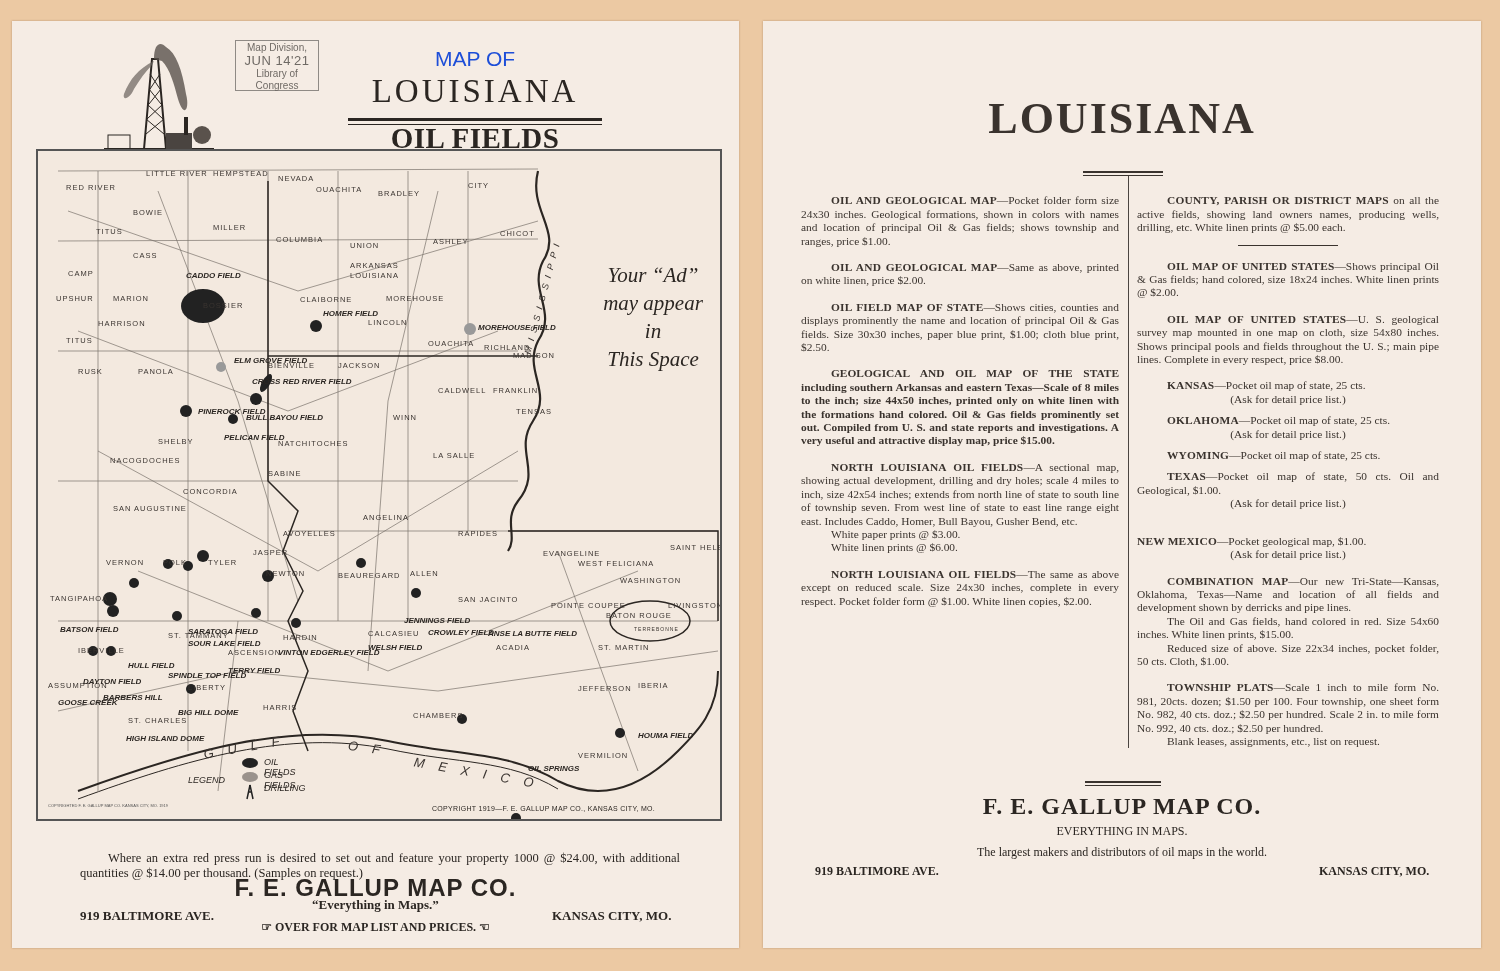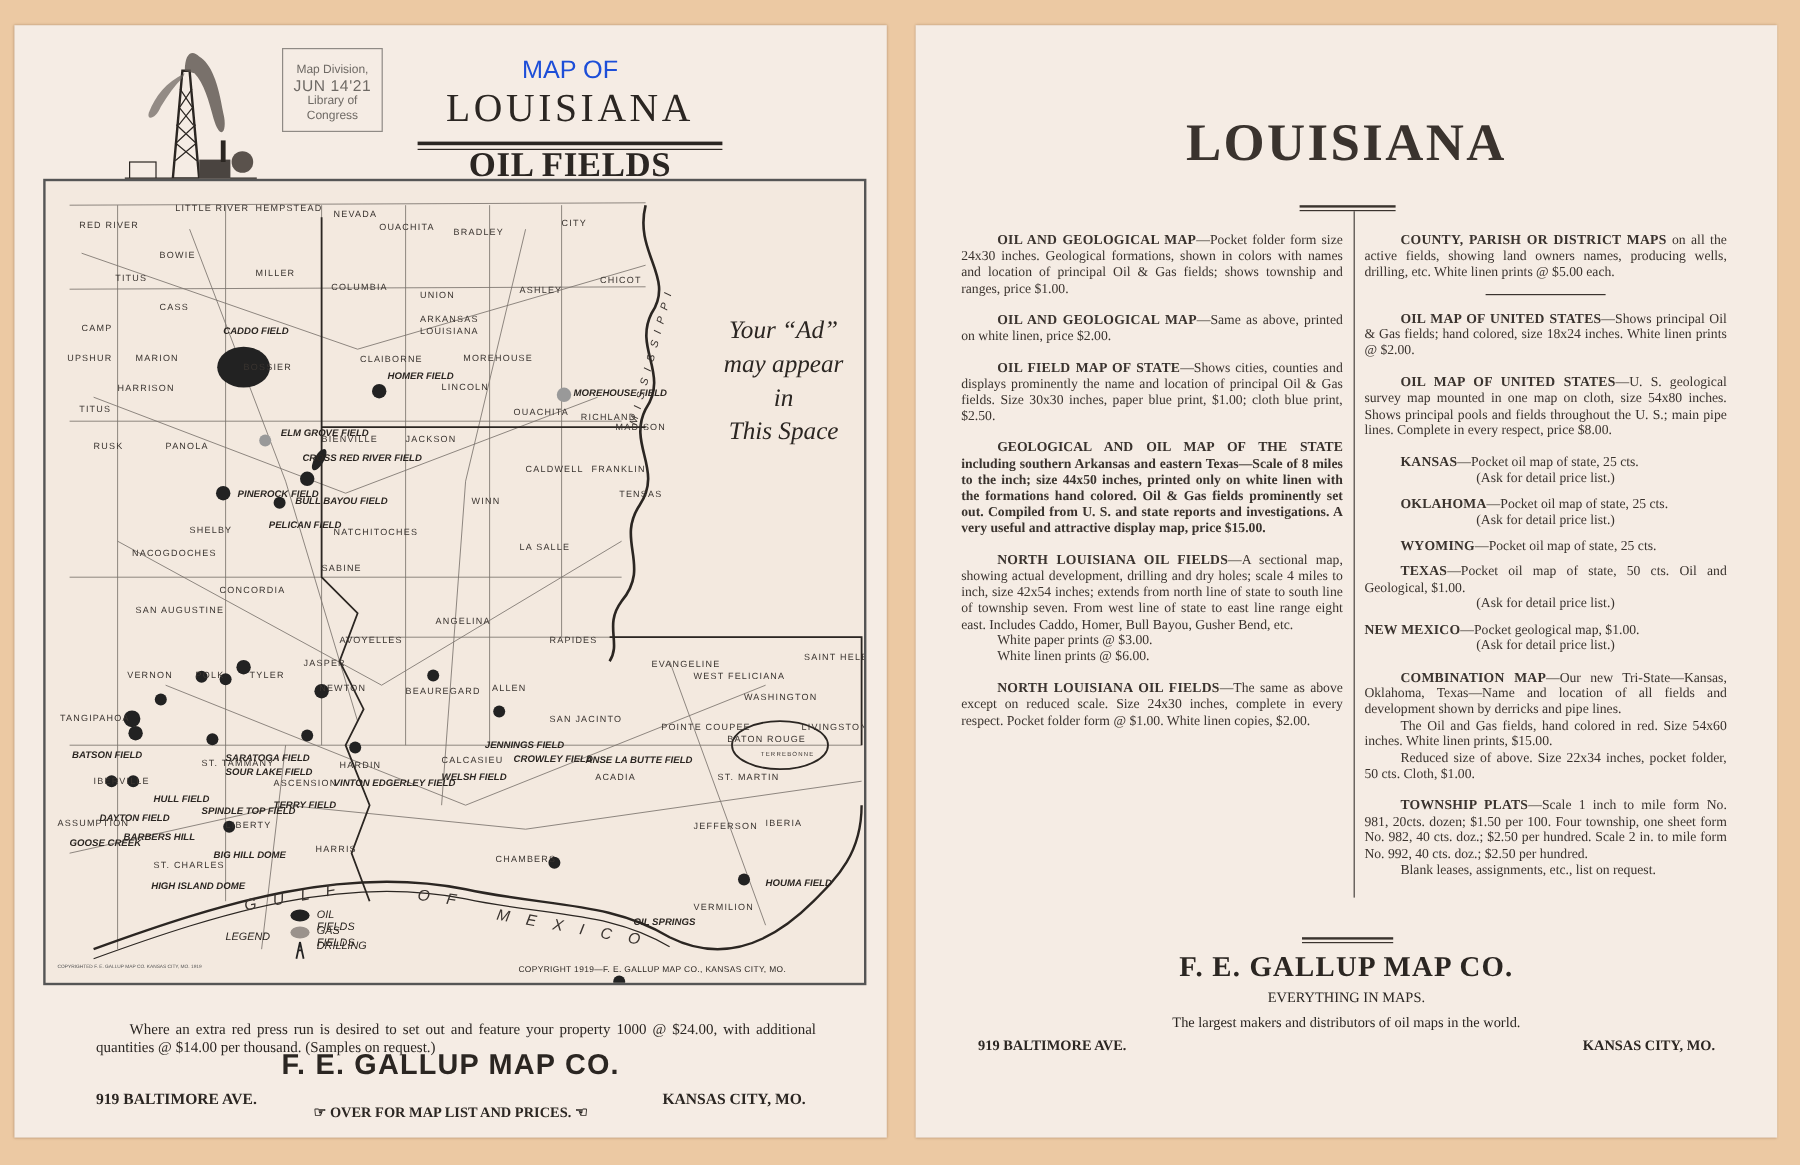--- a/index.html
+++ b/index.html
@@ -3,21 +3,21 @@
 <meta charset="utf-8">
 <style>
   html,body{margin:0;padding:0;}
   body{width:1500px;height:971px;background:#ecc9a3;position:relative;overflow:hidden;font-family:"Liberation Serif","DejaVu Serif",serif;color:#2b2622;}
   .page{position:absolute;background:#f5ece4;box-shadow:0 0 2px rgba(80,50,20,.35);}
   #left{left:12px;top:21px;width:727px;height:927px;}
   #right{left:763px;top:21px;width:718px;height:927px;}
 
   
   .derrick{position:absolute;left:82px;top:18px;width:126px;height:122px;}
-  .stamp{position:absolute;left:223px;top:19px;width:84px;height:70px;border:1px solid #8f8a85;color:#6f6a65;font-family:"Liberation Sans",sans-serif;font-size:10px;text-align:center;line-height:1.15;padding-top:12px;box-sizing:border-box;}
+  .stamp{position:absolute;left:223px;top:19px;width:84px;height:51px;border:1px solid #8f8a85;color:#6f6a65;font-family:"Liberation Sans",sans-serif;font-size:10px;text-align:center;line-height:1.15;padding-top:1px;box-sizing:border-box;}
   .stamp .d{font-size:13px;letter-spacing:.5px;}
   .mapof{position:absolute;left:333px;top:26px;width:260px;text-align:center;font-family:"Liberation Sans",sans-serif;font-size:21px;color:#1d4ed8;}
   .lou{position:absolute;left:333px;top:52px;width:260px;text-align:center;font-size:33px;letter-spacing:3px;}
   .rule-d{position:absolute;left:336px;top:97px;width:254px;height:3px;border-top:3px solid #2b2622;border-bottom:1px solid #2b2622;}
   .oilf{position:absolute;left:333px;top:101px;width:260px;text-align:center;font-size:29px;font-weight:bold;letter-spacing:.5px;}
 
   
   .mapbox{position:absolute;left:24px;top:128px;width:686px;height:672px;border:2px solid #555;box-sizing:border-box;background:#f3e9df;overflow:hidden;}
   .mapbox svg{position:absolute;left:0;top:0;}
   .maplabel{position:absolute;font-family:"Liberation Sans",sans-serif;font-size:7.5px;color:#3a3430;letter-spacing:1px;white-space:nowrap;}
@@ -255,20 +255,21 @@
       <span class="row" style="top:26px">DRILLING</span>
     </div>
     <span class="mapcopy">COPYRIGHTED F. E. GALLUP MAP CO. KANSAS CITY, MO. 1919</span>
   </div>
 
   <div class="copy">COPYRIGHT 1919—F. E. GALLUP MAP CO., KANSAS CITY, MO.</div>
 
   <div class="para" style="left:68px;top:830px;width:600px;text-indent:28px">Where an extra red press run is desired to set out and feature your property 1000 @ $24.00, with additional quantities @ $14.00 per thousand. (Samples on request.)</div>
 
   <div class="co" style="top:853px">F. E. GALLUP MAP CO.</div>
+  <div class="tag" style="top:876px">“Everything in Maps.”</div>
   <div class="addr" style="left:68px;top:887px">919 BALTIMORE AVE.</div>
   <div class="addr" style="left:540px;top:887px">KANSAS CITY, MO.</div>
   <div class="over" style="top:899px">
     <span>☞</span>
     <span>OVER FOR MAP LIST AND PRICES.</span>
     <span>☜</span>
   </div>
 </div>
 
 <div class="page" id="right">
@@ -290,21 +291,21 @@
   </div>
 
   <div class="col" id="colR">
     <p class="item" style="margin-bottom:0"><b>COUNTY, PARISH OR DISTRICT MAPS</b><span> on all the active fields, showing land owners names, producing wells, drilling, etc. White linen prints @ $5.00 each.</span></p>
     <div class="short"></div>
     <p class="item"><b>OIL MAP OF UNITED STATES</b><span>—Shows principal Oil &amp; Gas fields; hand colored, size 18x24 inches. White linen prints @ $2.00.</span></p>
     <p class="item"><b>OIL MAP OF UNITED STATES</b><span>—U. S. geological survey map mounted in one map on cloth, size 54x80 inches. Shows principal pools and fields throughout the U. S.; main pipe lines. Complete in every respect, price $8.00.</span></p>
     <div class="item" style="margin-bottom:8px"><b>KANSAS</b><span>—Pocket oil map of state, 25 cts.</span><div class="center">(Ask for detail price list.)</div></div>
     <div class="item" style="margin-bottom:8px"><b>OKLAHOMA</b><span>—Pocket oil map of state, 25 cts.</span><div class="center">(Ask for detail price list.)</div></div>
     <div class="item" style="margin-bottom:8px"><b>WYOMING</b><span>—Pocket oil map of state, 25 cts.</span></div>
-    <div class="item" style="margin-bottom:8px"><b>TEXAS</b><span>—Pocket oil map of state, 50 cts. Oil and Geological, $1.00.</span><div class="center">(Ask for detail price list.)</div></div>
+    <div class="item" style="margin-bottom:24px"><b>TEXAS</b><span>—Pocket oil map of state, 50 cts. Oil and Geological, $1.00.</span><div class="center">(Ask for detail price list.)</div></div>
     <div class="item" style="text-indent:0"><b>NEW MEXICO</b><span>—Pocket geological map, $1.00.</span><div class="center">(Ask for detail price list.)</div></div>
     <div class="item"><b>COMBINATION MAP</b><span>—Our new Tri-State—Kansas, Oklahoma, Texas—Name and location of all fields and development shown by derricks and pipe lines.</span>
       <p class="sub">The Oil and Gas fields, hand colored in red. Size 54x60 inches. White linen prints, $15.00.</p>
       <p class="sub">Reduced size of above. Size 22x34 inches, pocket folder, 50 cts. Cloth, $1.00.</p>
     </div>
     <div class="item"><b>TOWNSHIP PLATS</b><span>—Scale 1 inch to mile form No. 981, 20cts. dozen; $1.50 per 100. Four township, one sheet form No. 982, 40 cts. doz.; $2.50 per hundred. Scale 2 in. to mile form No. 992, 40 cts. doz.; $2.50 per hundred.</span>
       <p class="sub">Blank leases, assignments, etc., list on request.</p>
     </div>
   </div>
 

